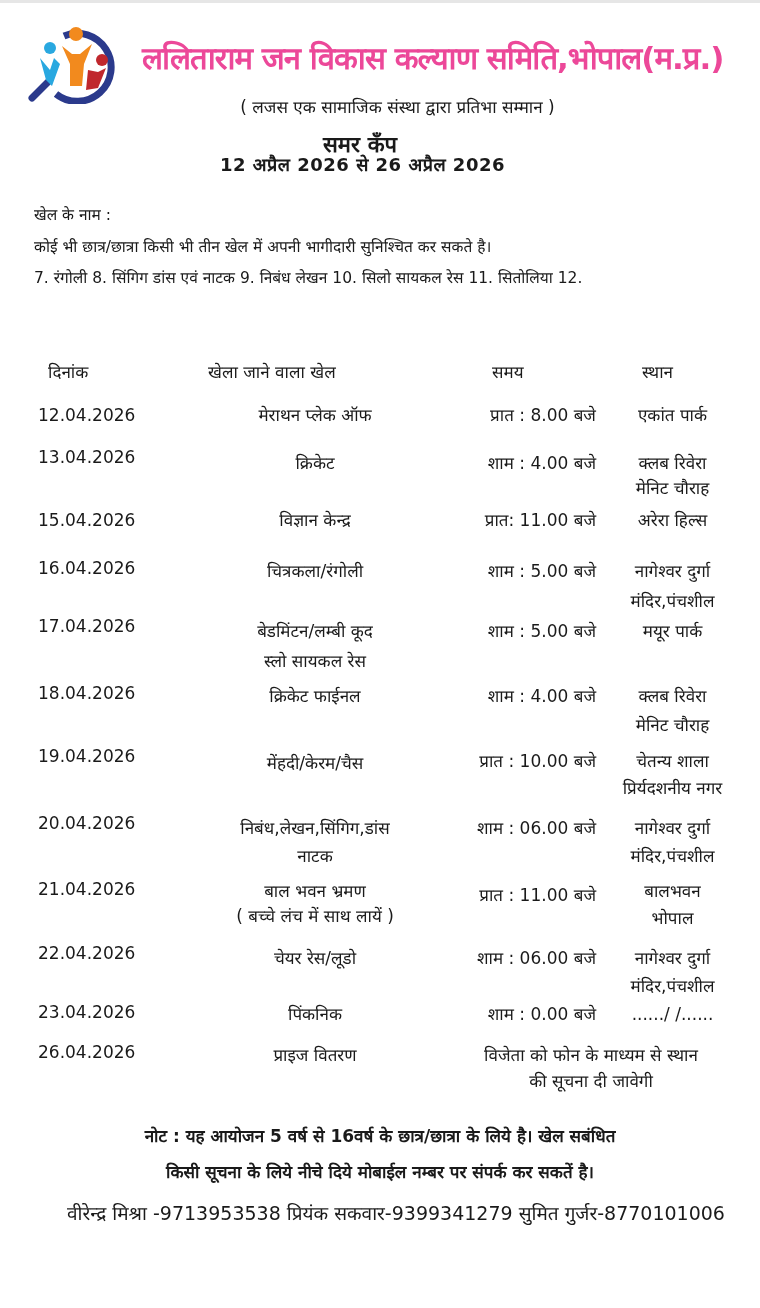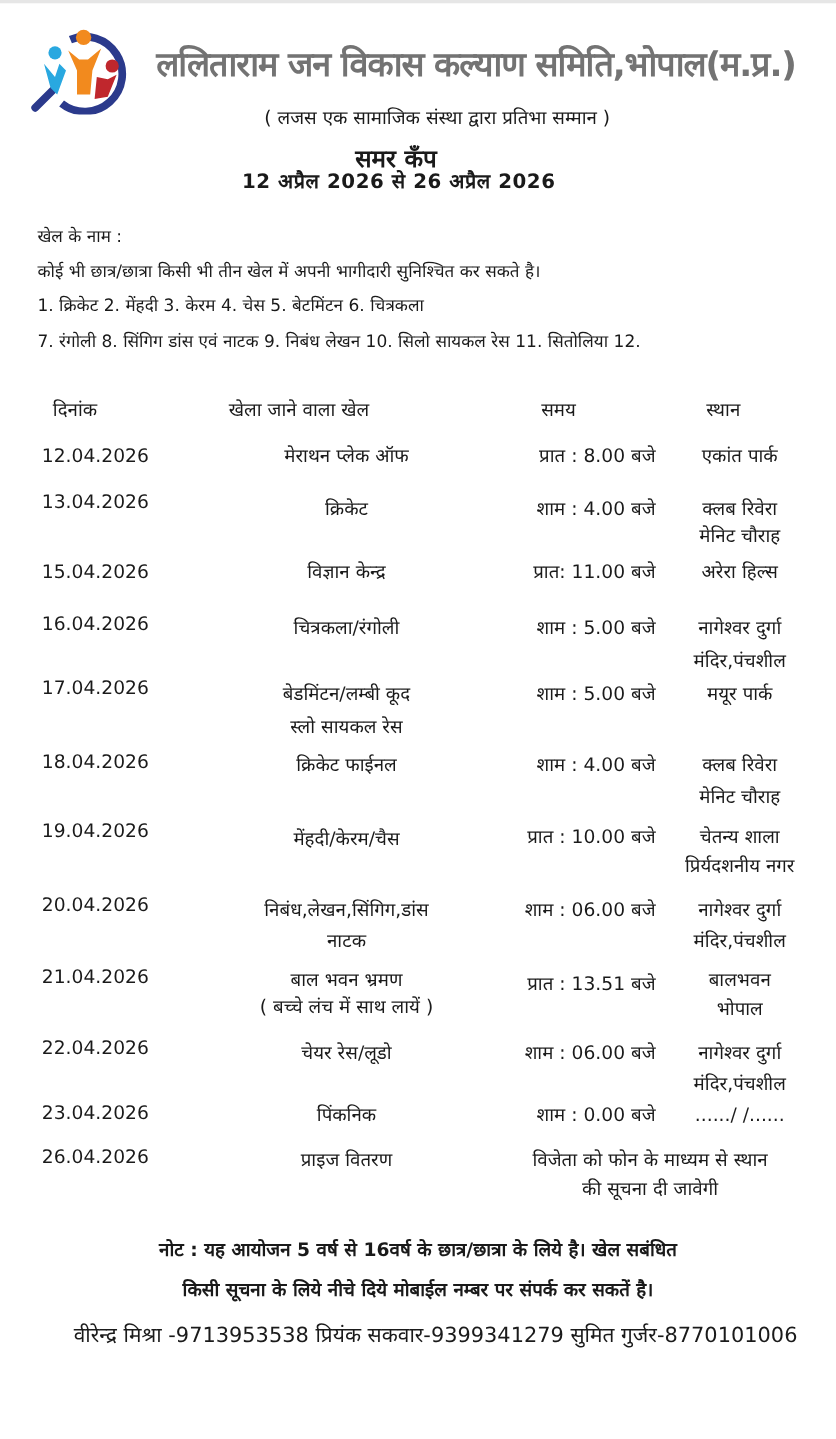--- a/index.html
+++ b/index.html
@@ -1,21 +1,21 @@
 <!DOCTYPE html>
 <html><head>
 <meta charset="utf-8">
 <style>
   html, body { margin: 0; padding: 0; background: #ffffff; }
   body { width: 760px; height: 1308px; position: relative; overflow: hidden;
          font-family: "DejaVu Sans", "Liberation Sans", sans-serif; color: #1a1a1a; }
   .topline { position: absolute; left: 0; top: 0; width: 760px; height: 3px; background: #e6e6e6; }
   .logo { position: absolute; left: 26px; top: 24px; width: 102px; height: 80px; }
   .org-title { position: absolute; left: 142px; top: 36px; font-size: 31px; font-weight: bold;
-               letter-spacing: -1px; white-space: nowrap; color: #737373; }
+               letter-spacing: -1px; white-space: nowrap; color: #ec4899; }
   .subtitle { position: absolute; left: 0; width: 795px; top: 95px; text-align: center; font-size: 17px; white-space: nowrap; }
   .camp { position: absolute; left: 0; width: 720px; top: 128px; text-align: center; font-size: 22px; font-weight: bold; }
   .dates { position: absolute; left: 0; width: 725px; top: 152px; text-align: center; font-size: 18px; font-weight: bold; letter-spacing: 0.5px; }
   .intro { position: absolute; left: 34px; top: 200px; font-size: 15.5px; line-height: 31.5px; white-space: nowrap; }
   .intro div { height: 31.5px; }
   .hdr { position: absolute; top: 360px; font-size: 17px; white-space: nowrap; }
   .cell { position: absolute; font-size: 17px; line-height: 27px; white-space: nowrap; }
   .c-date { left: 38px; }
   .c-game { left: 180px; width: 270px; text-align: center; }
   .c-time { left: 436px; width: 160px; text-align: right; }
@@ -41,21 +41,20 @@
 </svg>
 
 <div class="org-title">ललिताराम जन विकास कल्याण समिति,भोपाल(म.प्र.)</div>
 <div class="subtitle">( लजस एक सामाजिक संस्था द्वारा प्रतिभा सम्मान )</div>
 <div class="camp">समर कॅंप</div>
 <div class="dates">12 अप्रैल 2026 से 26 अप्रैल 2026</div>
 
 <div class="intro">
   <div>खेल के नाम :</div>
   <div>कोई भी छात्र/छात्रा किसी भी तीन खेल में अपनी भागीदारी सुनिश्चित कर सकते है।</div>
-  <div>1. क्रिकेट 2. मेंहदी 3. केरम 4. चेस 5. बेटमिंटन 6. चित्रकला</div>
   <div>7. रंगोली 8. सिंगिग डांस एवं नाटक 9. निबंध लेखन 10. सिलो सायकल रेस 11. सितोलिया 12.</div>
 </div>
 
 <div class="hdr" style="left:48px">दिनांक</div>
 <div class="hdr" style="left:208px">खेला जाने वाला खेल</div>
 <div class="hdr" style="left:492px">समय</div>
 <div class="hdr" style="left:642px">स्थान</div>
 
 <div>
   <div class="cell c-date" style="top:402px">12.04.2026</div>
@@ -117,21 +116,21 @@
   <div class="cell c-game" style="top:843px">नाटक</div>
   <div class="cell c-time" style="top:815px">शाम : 06.00 बजे</div>
   <div class="cell c-place" style="top:815px">नागेश्वर दुर्गा</div>
   <div class="cell c-place" style="top:843px">मंदिर,पंचशील</div>
 </div>
 
 <div>
   <div class="cell c-date" style="top:876px">21.04.2026</div>
   <div class="cell c-game" style="top:878px">बाल भवन भ्रमण</div>
   <div class="cell c-game" style="top:903px">( बच्चे लंच में साथ लायें )</div>
-  <div class="cell c-time" style="top:882px">प्रात : 13.51 बजे</div>
+  <div class="cell c-time" style="top:882px">प्रात : 11.00 बजे</div>
   <div class="cell c-place" style="top:878px">बालभवन</div>
   <div class="cell c-place" style="top:905px">भोपाल</div>
 </div>
 
 <div>
   <div class="cell c-date" style="top:940px">22.04.2026</div>
   <div class="cell c-game" style="top:945px">चेयर रेस/लूडो</div>
   <div class="cell c-time" style="top:945px">शाम : 06.00 बजे</div>
   <div class="cell c-place" style="top:945px">नागेश्वर दुर्गा</div>
   <div class="cell c-place" style="top:973px">मंदिर,पंचशील</div>

